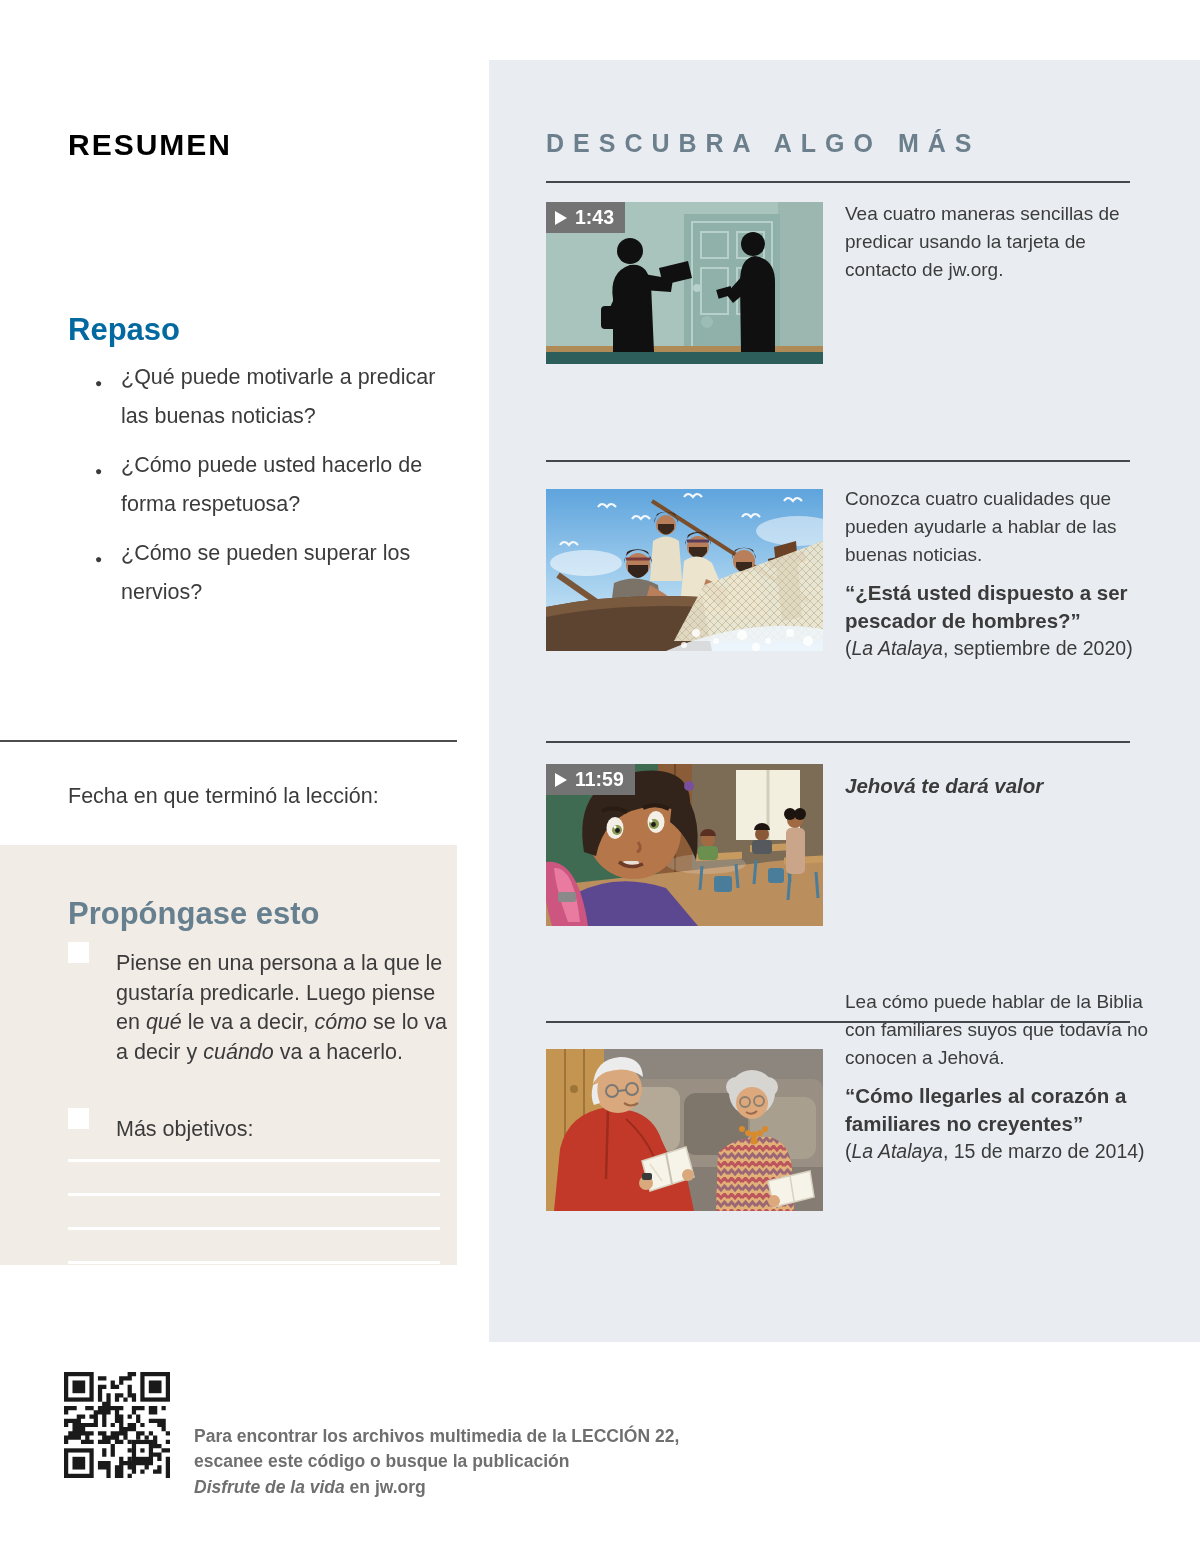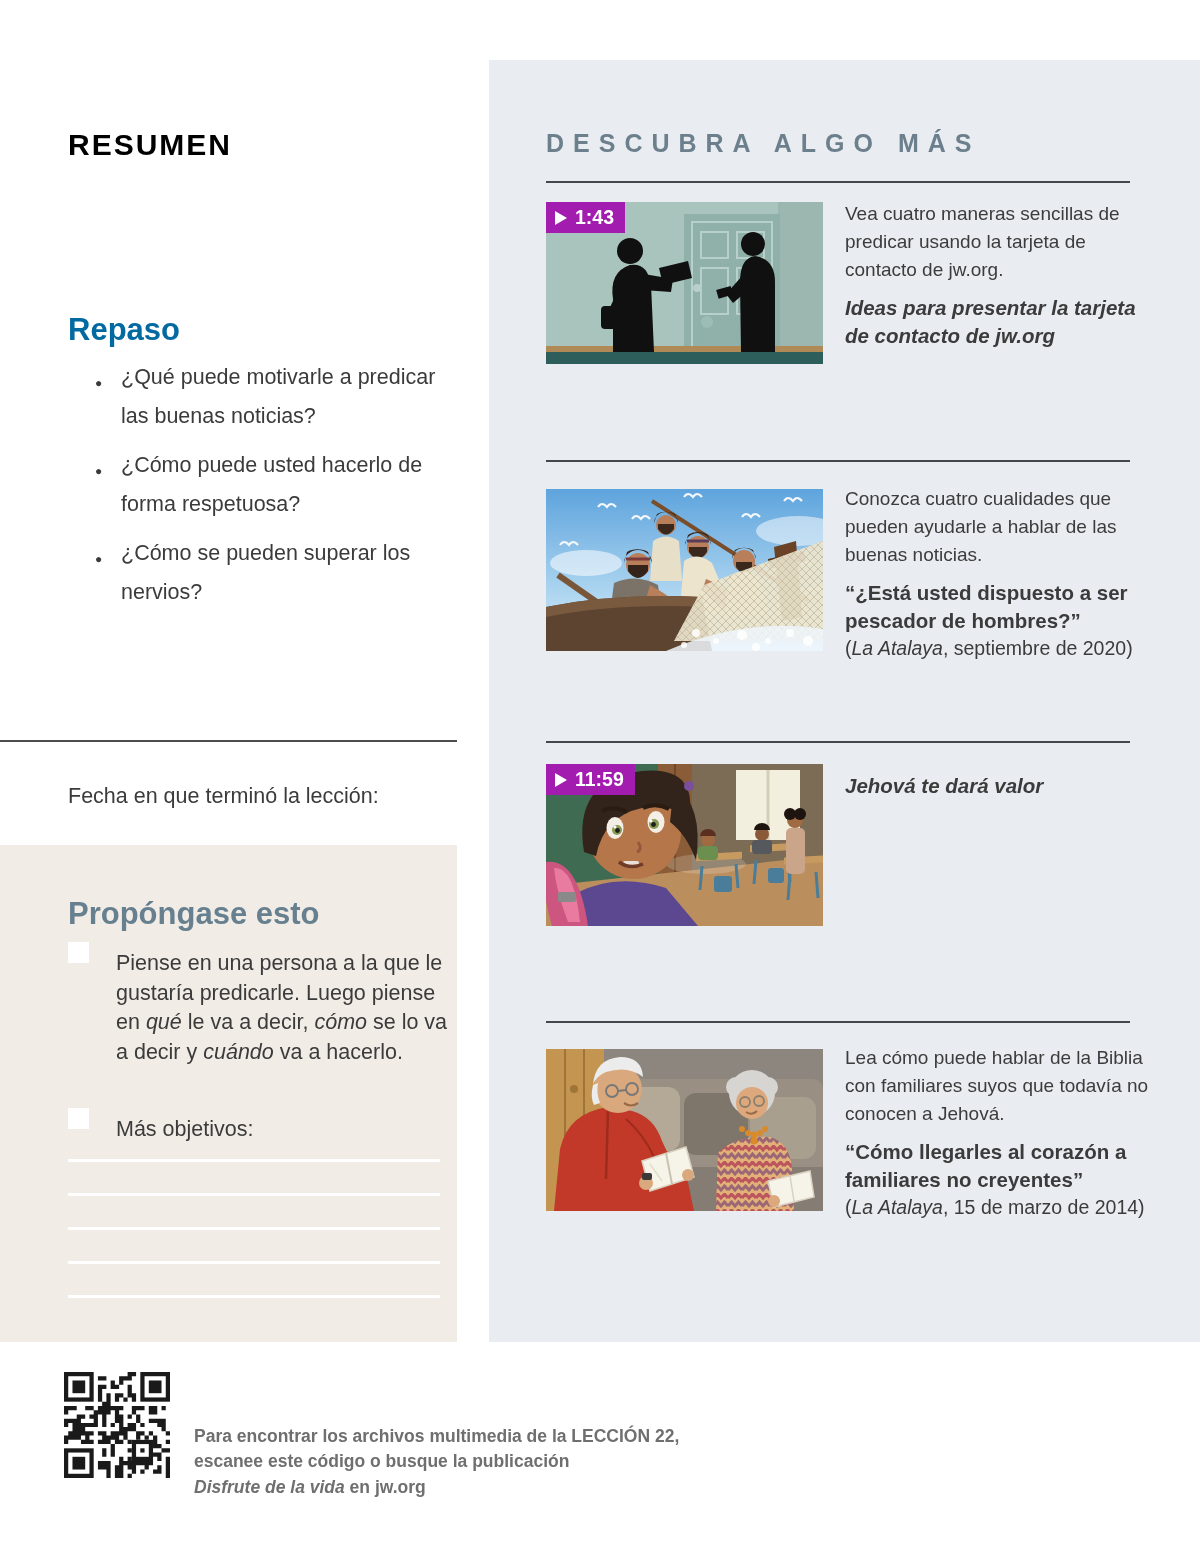--- a/index.html
+++ b/index.html
@@ -10,45 +10,45 @@
   
   .t-resumen{left:68px;top:103px;font-size:30px;font-weight:700;letter-spacing:2px;color:#000000;}
   .p-resumen{left:68px;top:166px;width:402px;font-size:21.5px;line-height:29px;}
   .t-repaso{left:68px;top:286px;font-size:31px;font-weight:700;color:#0369a1;}
   .questions{left:95px;top:358px;width:372px;margin:0;padding:0;list-style:none;}
   .questions li{position:relative;padding-left:26px;margin-bottom:10px;font-size:21.5px;line-height:39px;}
   .questions li::before{content:"●";position:absolute;left:0;top:6px;font-size:12px;color:#3b3b3b;}
   .rule-fecha{left:0;top:740px;width:457px;height:2px;background:#4d4d4d;}
   .p-fecha{left:68px;top:762px;font-size:21.5px;}
 
-  .goals-box{left:0;top:845px;width:457px;height:497px;background:#f2ece7;}
+  .goals-box{left:0;top:845px;width:457px;height:420px;background:#f2ece7;}
   .t-goals{left:68px;top:25px;font-size:31px;font-weight:700;color:#67808f;}
   .goal{display:flex;left:68px;}
   .goal-1{top:92px;}
   .goal-2{top:258px;}
   .checkbox{flex:none;width:21px;height:21px;margin:5px 15px 0 0;background:#ffffff;}
   .goal p{margin:12px;width:336px;font-size:21.5px;line-height:29.5px;}
   .goal i{font-style:italic;}
   .write-line{left:68px;width:372px;height:3px;background:#ffffff;}
   .wl-1{top:314px}.wl-2{top:348px}.wl-3{top:382px}.wl-4{top:416px}.wl-5{top:450px}
 
   
   .panel{left:489px;top:60px;width:711px;height:1282px;background:#e9edf1;}
   .t-discover{left:57px;top:48px;font-size:25px;font-weight:700;letter-spacing:9px;color:#6c7f8c;white-space:nowrap;}
   .rule{left:57px;width:584px;height:2px;background:#43484c;}
   .rule-1{top:121px}.rule-2{top:400px}.rule-3{top:681px}.rule-4{top:961px}
   .thumb{left:57px;width:277px;height:162px;overflow:hidden;}
   .thumb svg{display:block;width:100%;height:100%;}
   .th-1{top:142px}.th-2{top:429px}.th-3{top:704px}.th-4{top:989px}
   .badge{position:absolute;top:0;left:0;height:31px;display:flex;align-items:center;
-         background:#a21caf;color:#ffffff;padding:0 11px 0 9px;font-size:19.5px;font-weight:700;}
+         background:#737373;color:#ffffff;padding:0 11px 0 9px;font-size:19.5px;font-weight:700;}
   .play{width:0;height:0;border-left:12px solid #ffffff;border-top:7px solid transparent;
         border-bottom:7px solid transparent;margin-right:8px;}
   .itext{left:356px;width:306px;}
-  .tx-1{top:140px}.tx-2{top:425px}.tx-3{top:702px}.tx-4{top:984px}
+  .tx-1{top:140px}.tx-2{top:425px}.tx-3{top:702px}.tx-4{top:928px}
   .itext p{margin:0;}
   .desc{font-size:19px;line-height:28px;color:#3c3c3c;}
   .ptitle{margin-top:10px !important;font-size:20.5px;line-height:28px;font-weight:700;}
   .ital{font-style:italic;}
   .source{font-size:19.5px;line-height:27px;}
   .source i{font-style:italic;margin-top:24px;}
 
   
   .qr{left:64px;top:1372px;width:106px;height:106px;}
   .qr svg{display:block;width:100%;height:100%;}
@@ -133,21 +133,20 @@
           <rect x="171" y="86" width="15" height="9" transform="rotate(-16 178 90)"></rect>
         </g>
       </svg>
       <span class="badge">
           <span class="play"></span>
           <span>1:43</span>
         </span>
     </div>
     <div class="abs itext tx-1">
       <p class="desc">Vea cuatro maneras sencillas de predicar usando la tarjeta de contacto de jw.org.</p>
-      <p class="ptitle ital">Ideas para presentar la tarjeta de contacto de jw.org</p>
     </div>
 
     <div class="abs thumb th-2">
       <svg viewBox="0 0 277 162">
         <defs>
           <linearGradient id="sky2" x1="0" y1="0" x2="0" y2="1">
             <stop offset="0" stop-color="#5ea4dd"></stop>
               <stop offset=".6" stop-color="#a8d2ef"></stop>
               <stop offset="1" stop-color="#ddeffa"></stop>
           </linearGradient>

